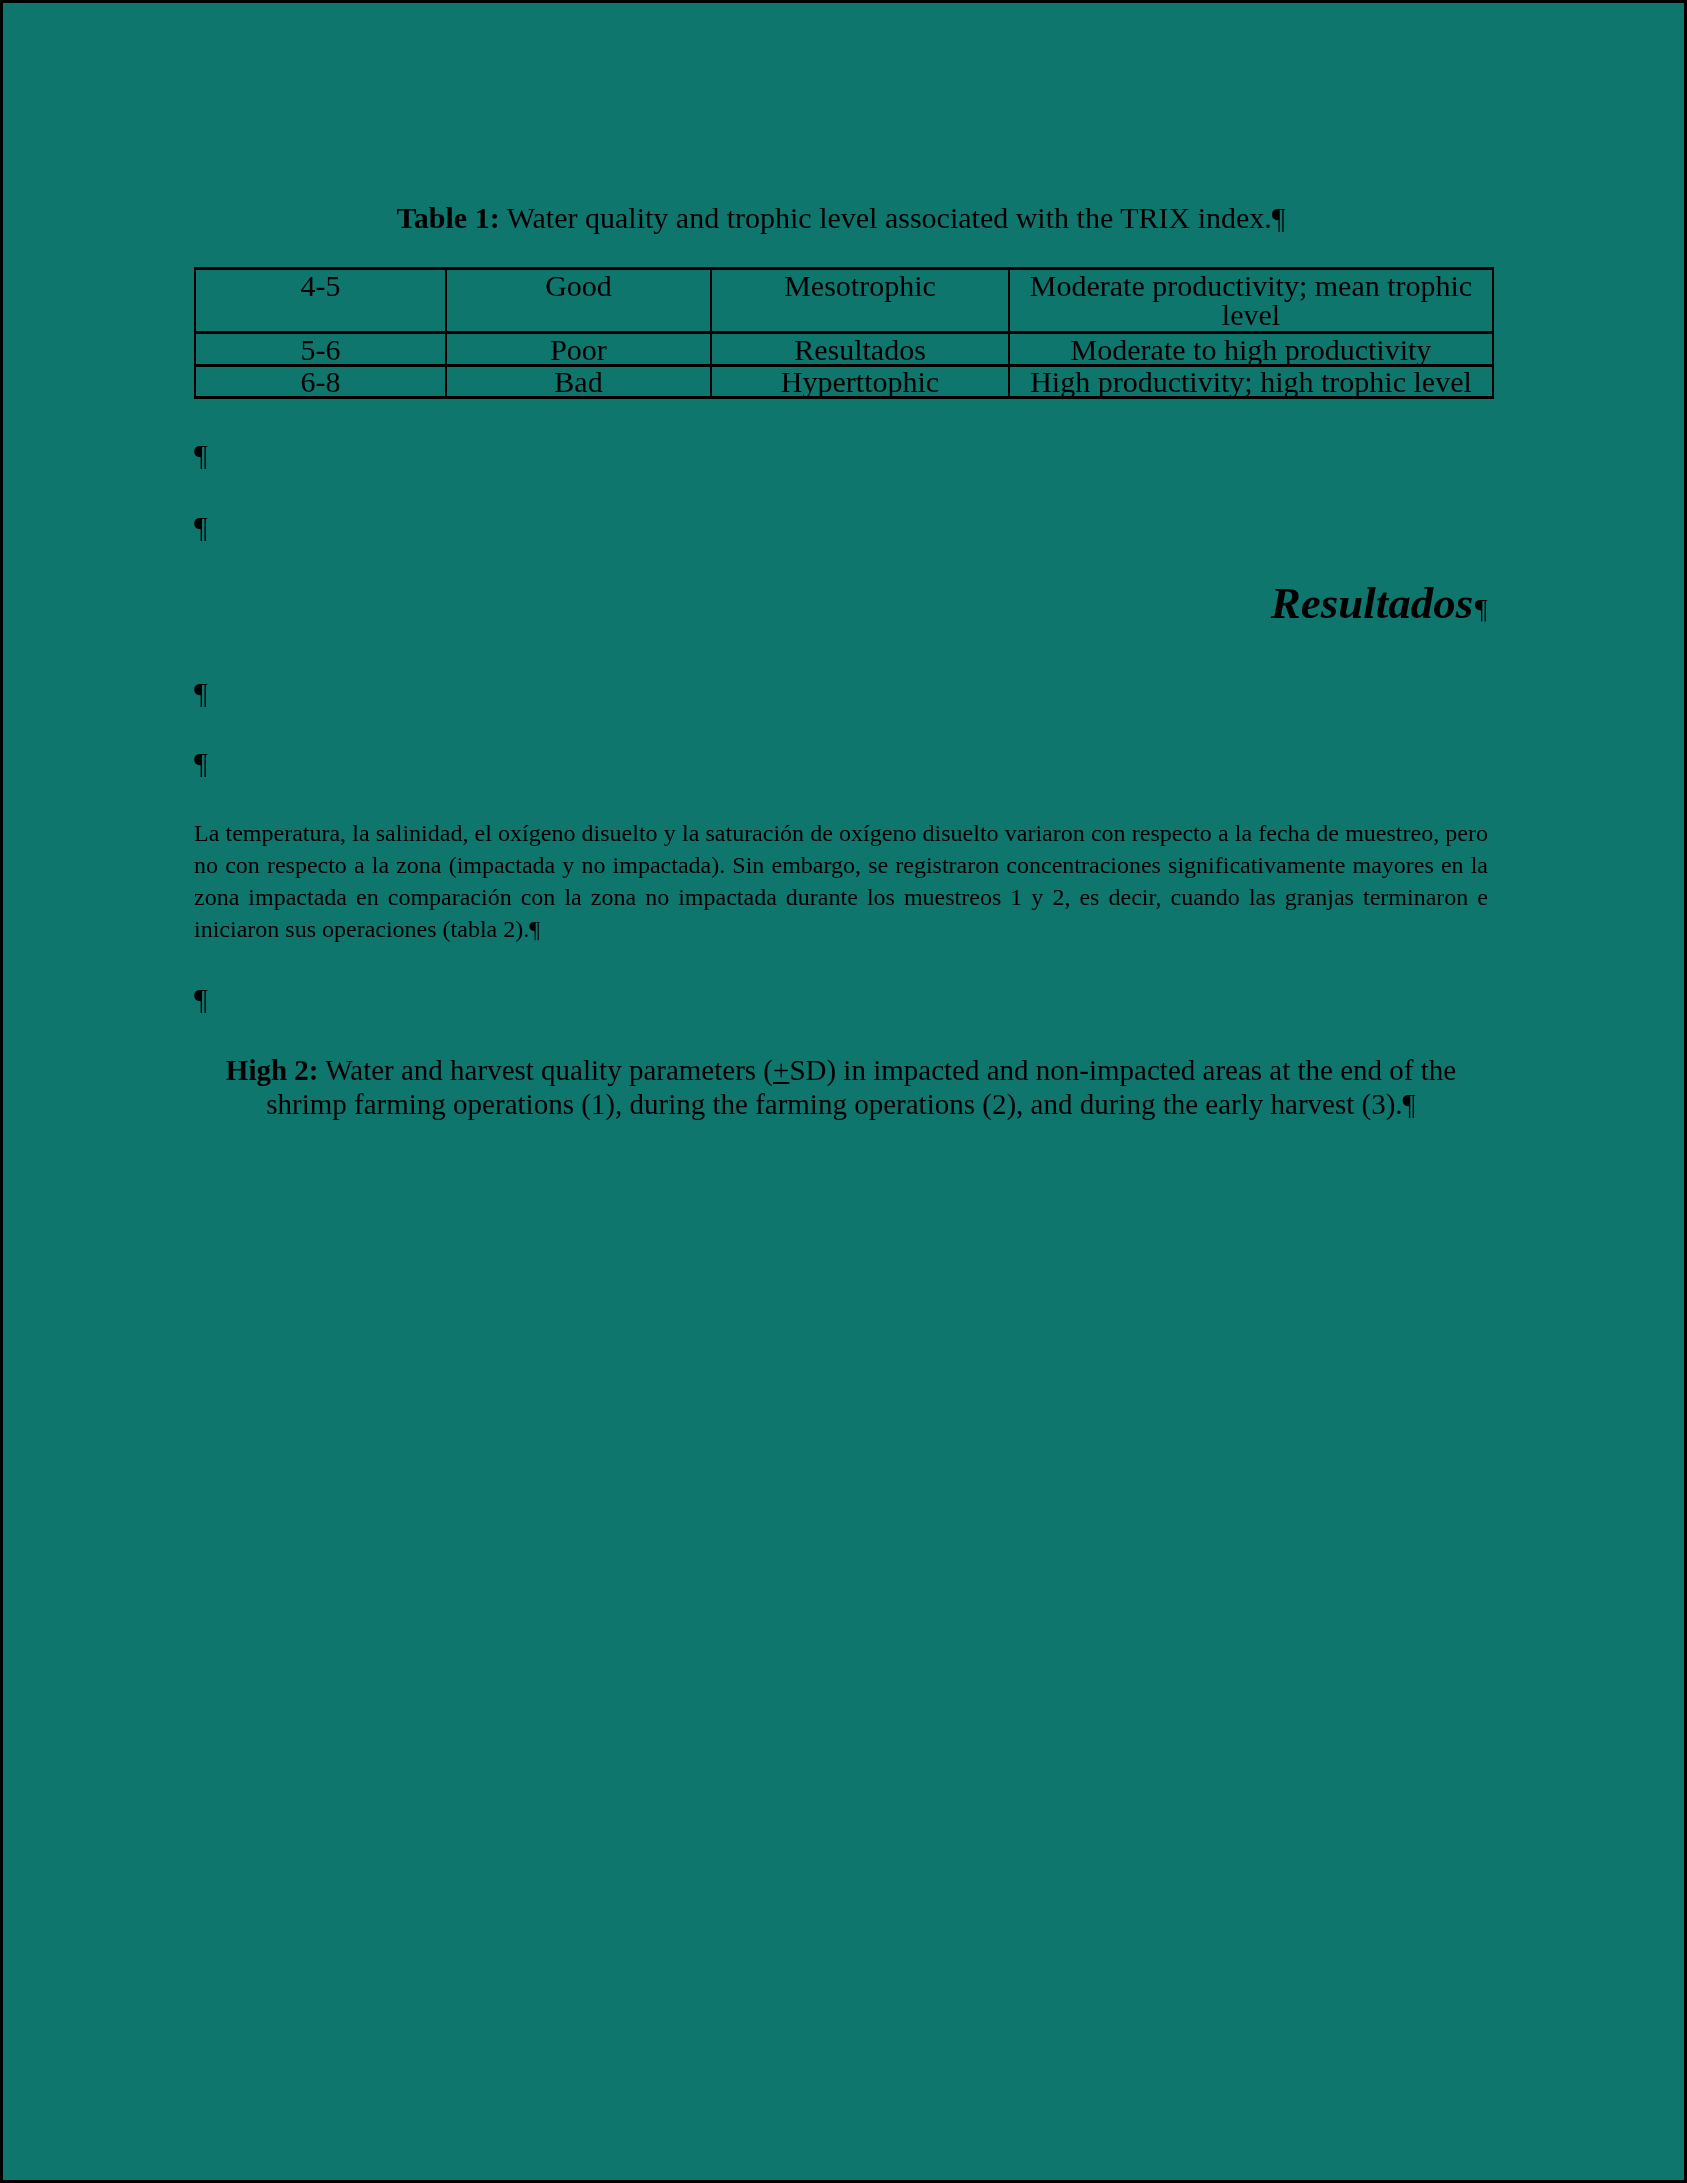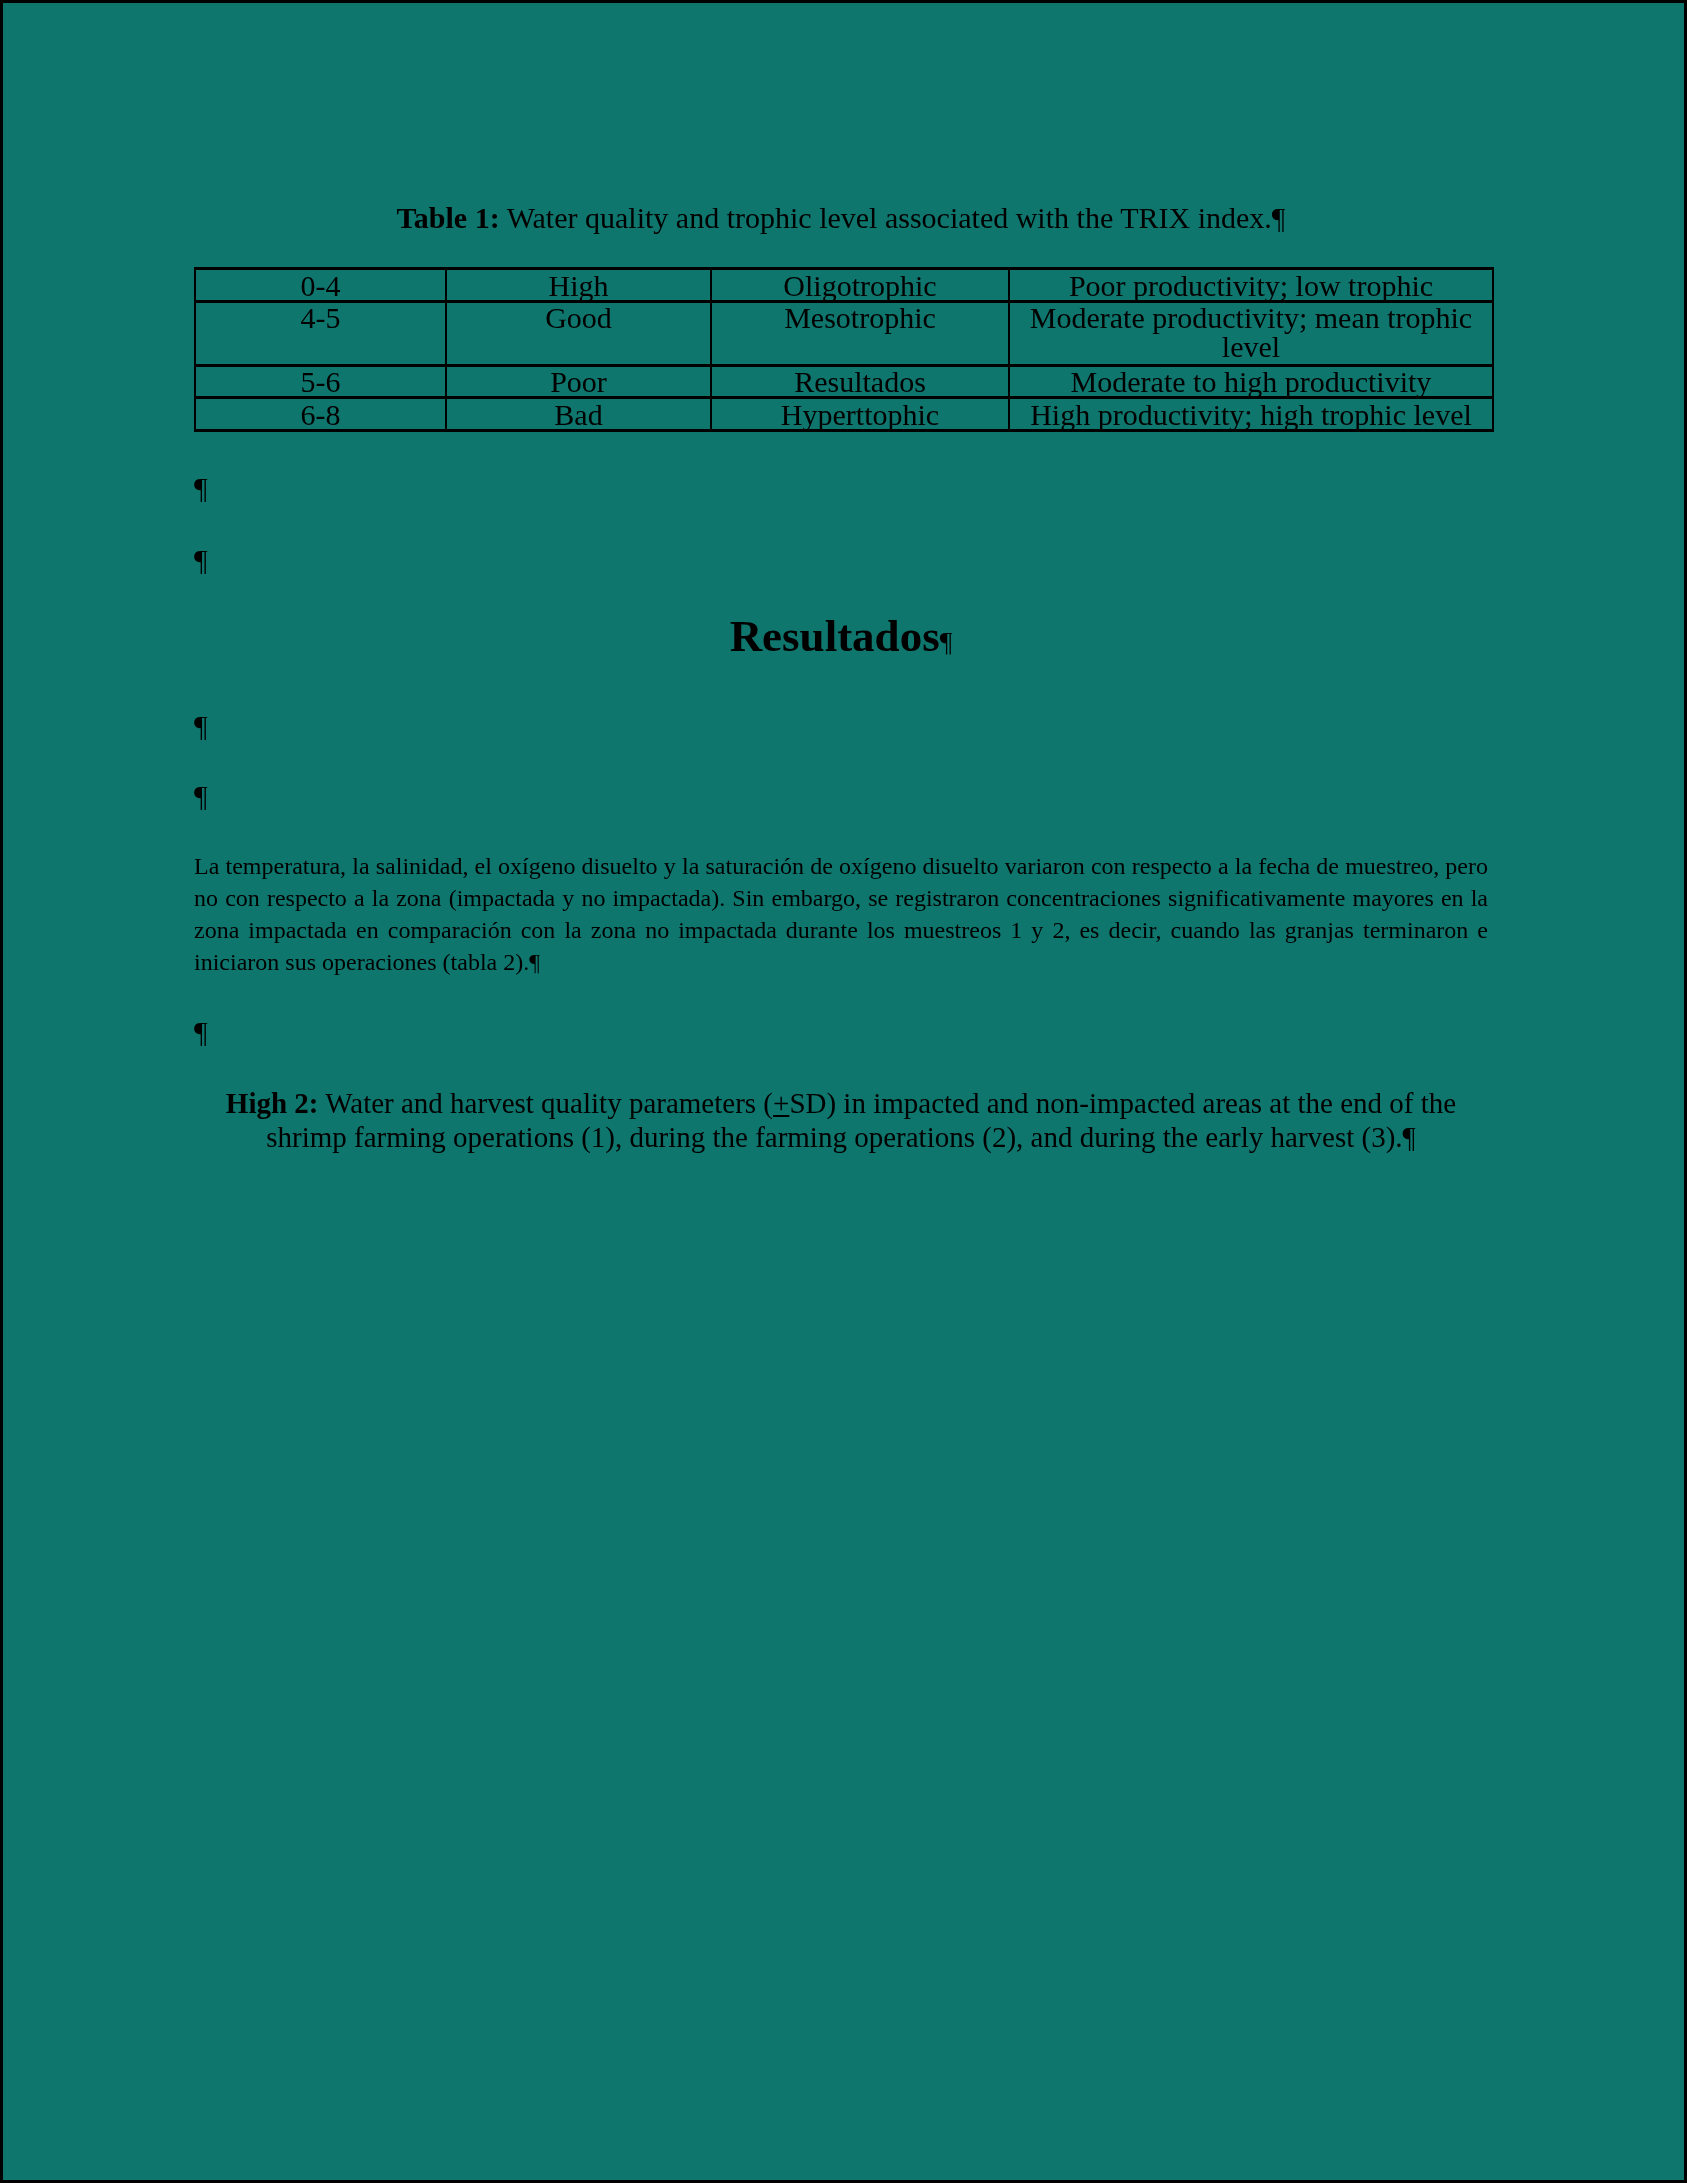--- a/index.html
+++ b/index.html
@@ -67,21 +67,22 @@
     margin: 40px 0 0 0;
     text-align: left;
   }
   .pmark.m58 { margin-top: 38px; }
 
   .heading {
     margin: 32px 0 0 0;
     font-size: 45px;
     line-height: 56px;
     font-weight: bold;
-    text-align: center;
+    text-align: right;
+    font-style: italic;
   }
   .heading .mark {
     font-size: 28px;
     font-weight: normal;
   }
 
   .bodytext {
     margin: 38px 0 0 0;
     font-size: 24px;
     line-height: 32px;
@@ -104,26 +105,20 @@
     <p class="caption1"><span class="bold">Table 1:</span><span> Water quality and trophic level associated with the TRIX index.</span><span>¶</span></p>
 
     <table class="trix">
       <colgroup>
           <col class="c1">
           <col class="c2">
           <col class="c3">
           <col class="c4">
         </colgroup>
       <tbody>
-        <tr class="h48">
-          <td>0-4</td>
-          <td>High</td>
-          <td>Oligotrophic</td>
-          <td>Poor productivity; low trophic</td>
-        </tr>
         <tr class="h97">
           <td>4-5</td>
           <td>Good</td>
           <td>Mesotrophic</td>
           <td>Moderate productivity; mean trophic level</td>
         </tr>
         <tr class="h48">
           <td>5-6</td>
           <td>Poor</td>
           <td>Resultados</td>

